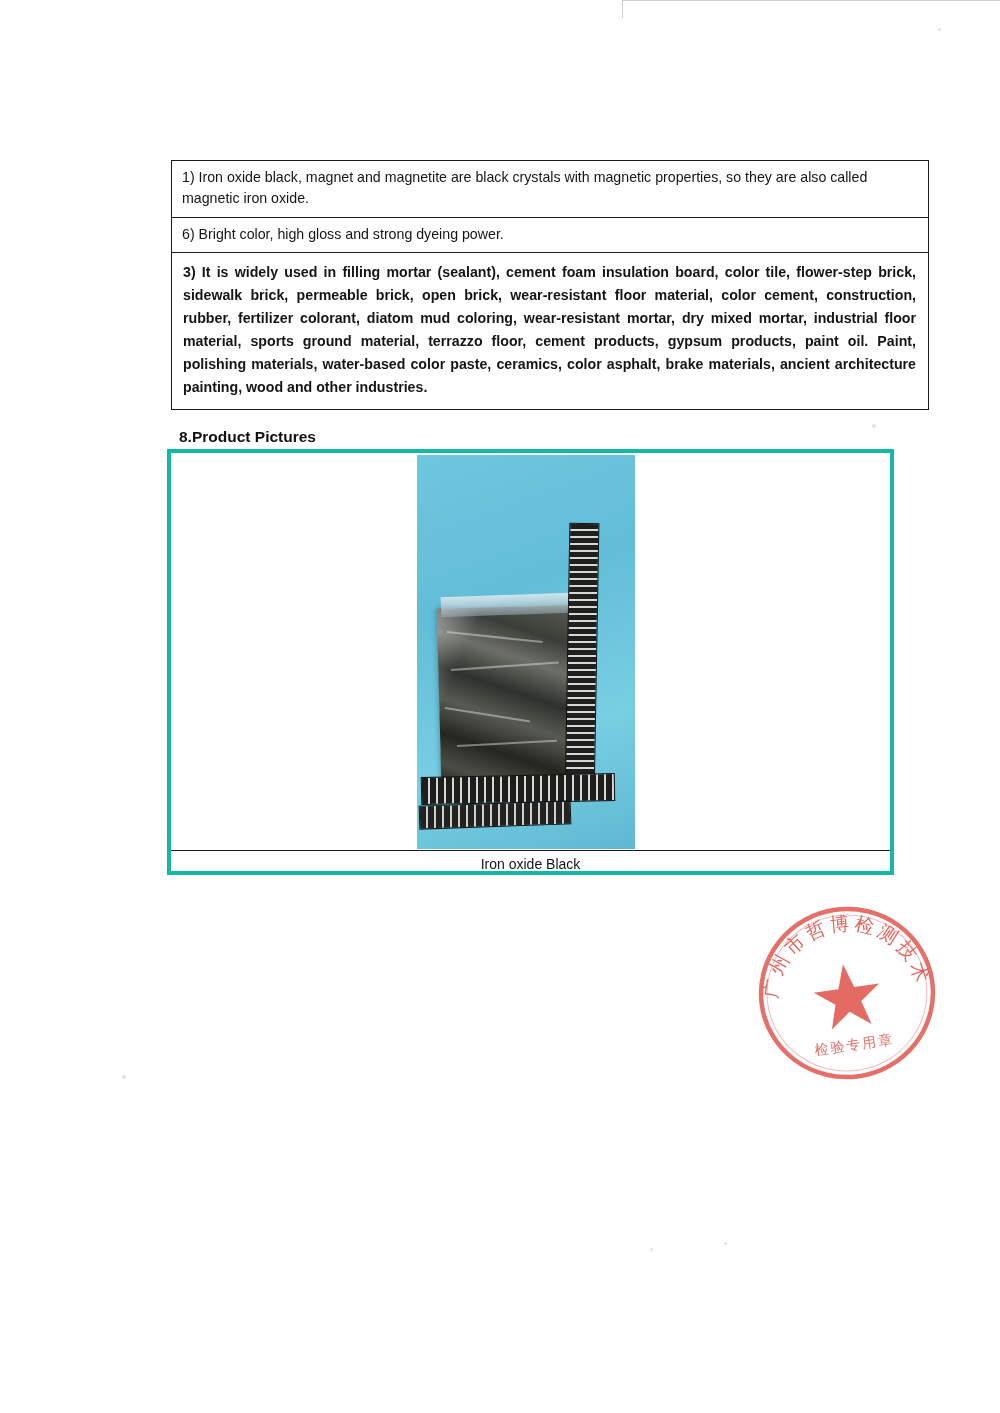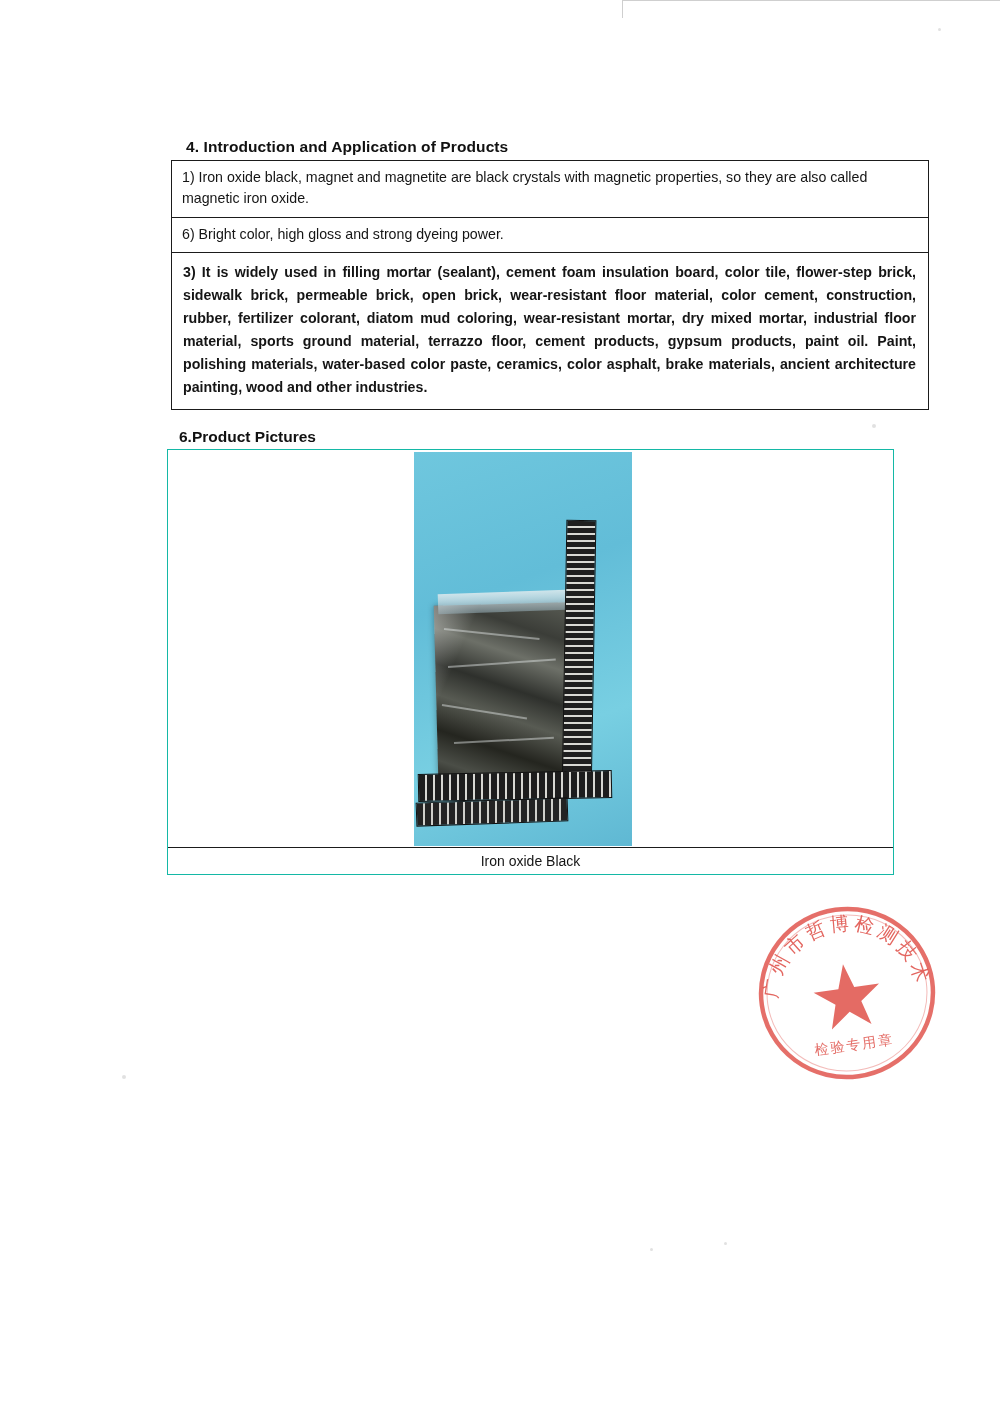--- a/index.html
+++ b/index.html
@@ -74,21 +74,21 @@
     font-weight: bold;
     color: #111;
   }
 
   .pic-box {
     position: absolute;
     left: 167px;
     top: 449px;
     width: 727px;
     height: 426px;
-    border: 1px solid #14b8a6;
+    border: 4px solid #14b8a6;
     box-sizing: border-box;
     background: #fff;
   }
   .pic-area {
     position: relative;
     height: 398px;
     border-bottom: 1px solid #1b1b1b;
     box-sizing: border-box;
   }
   .caption {
@@ -189,29 +189,28 @@
 <div class="page">
 
   <div class="speck" style="left:938px;top:28px;width:3px;height:3px;"></div>
   <div class="speck" style="left:872px;top:424px;width:4px;height:4px;"></div>
   <div class="speck" style="left:122px;top:1075px;width:4px;height:4px;"></div>
   <div class="speck" style="left:650px;top:1248px;width:3px;height:3px;"></div>
   <div class="speck" style="left:724px;top:1242px;width:3px;height:3px;"></div>
   <div class="corner-line" style="left:622px;top:0;width:1px;height:18px;"></div>
   <div class="corner-line" style="left:622px;top:0;width:378px;height:1px;"></div>
 
-  <div class="sec4-title">4. Introduction and Application of Products</div>
 
   <div class="table4">
     <div class="row">1) Iron oxide black, magnet and magnetite are black crystals with magnetic properties, so they are also called magnetic iron oxide.</div>
     <div class="row">6) Bright color, high gloss and strong dyeing power.</div>
     <div class="row justify">3) It is widely used in filling mortar (sealant), cement foam insulation board, color tile, flower-step brick, sidewalk brick, permeable brick, open brick, wear-resistant floor material, color cement, construction, rubber, fertilizer colorant, diatom mud coloring, wear-resistant mortar, dry mixed mortar, industrial floor material, sports ground material, terrazzo floor, cement products, gypsum products, paint oil. Paint, polishing materials, water-based color paste, ceramics, color asphalt, brake materials, ancient architecture painting, wood and other industries.</div>
   </div>
 
-  <div class="sec5-title">6.Product Pictures</div>
+  <div class="sec5-title">8.Product Pictures</div>
 
   <div class="pic-box">
     <div class="pic-area">
       <div class="photo">
         <div class="bagpack"></div>
         <div class="bag-top"></div>
         <div class="wrinkle" style="left:30px;top:176px;width:96px;transform:rotate(6deg);"></div>
         <div class="wrinkle" style="left:34px;top:214px;width:108px;transform:rotate(-4deg);"></div>
         <div class="wrinkle" style="left:28px;top:252px;width:86px;transform:rotate(9deg);"></div>
         <div class="wrinkle" style="left:40px;top:290px;width:100px;transform:rotate(-3deg);"></div>

